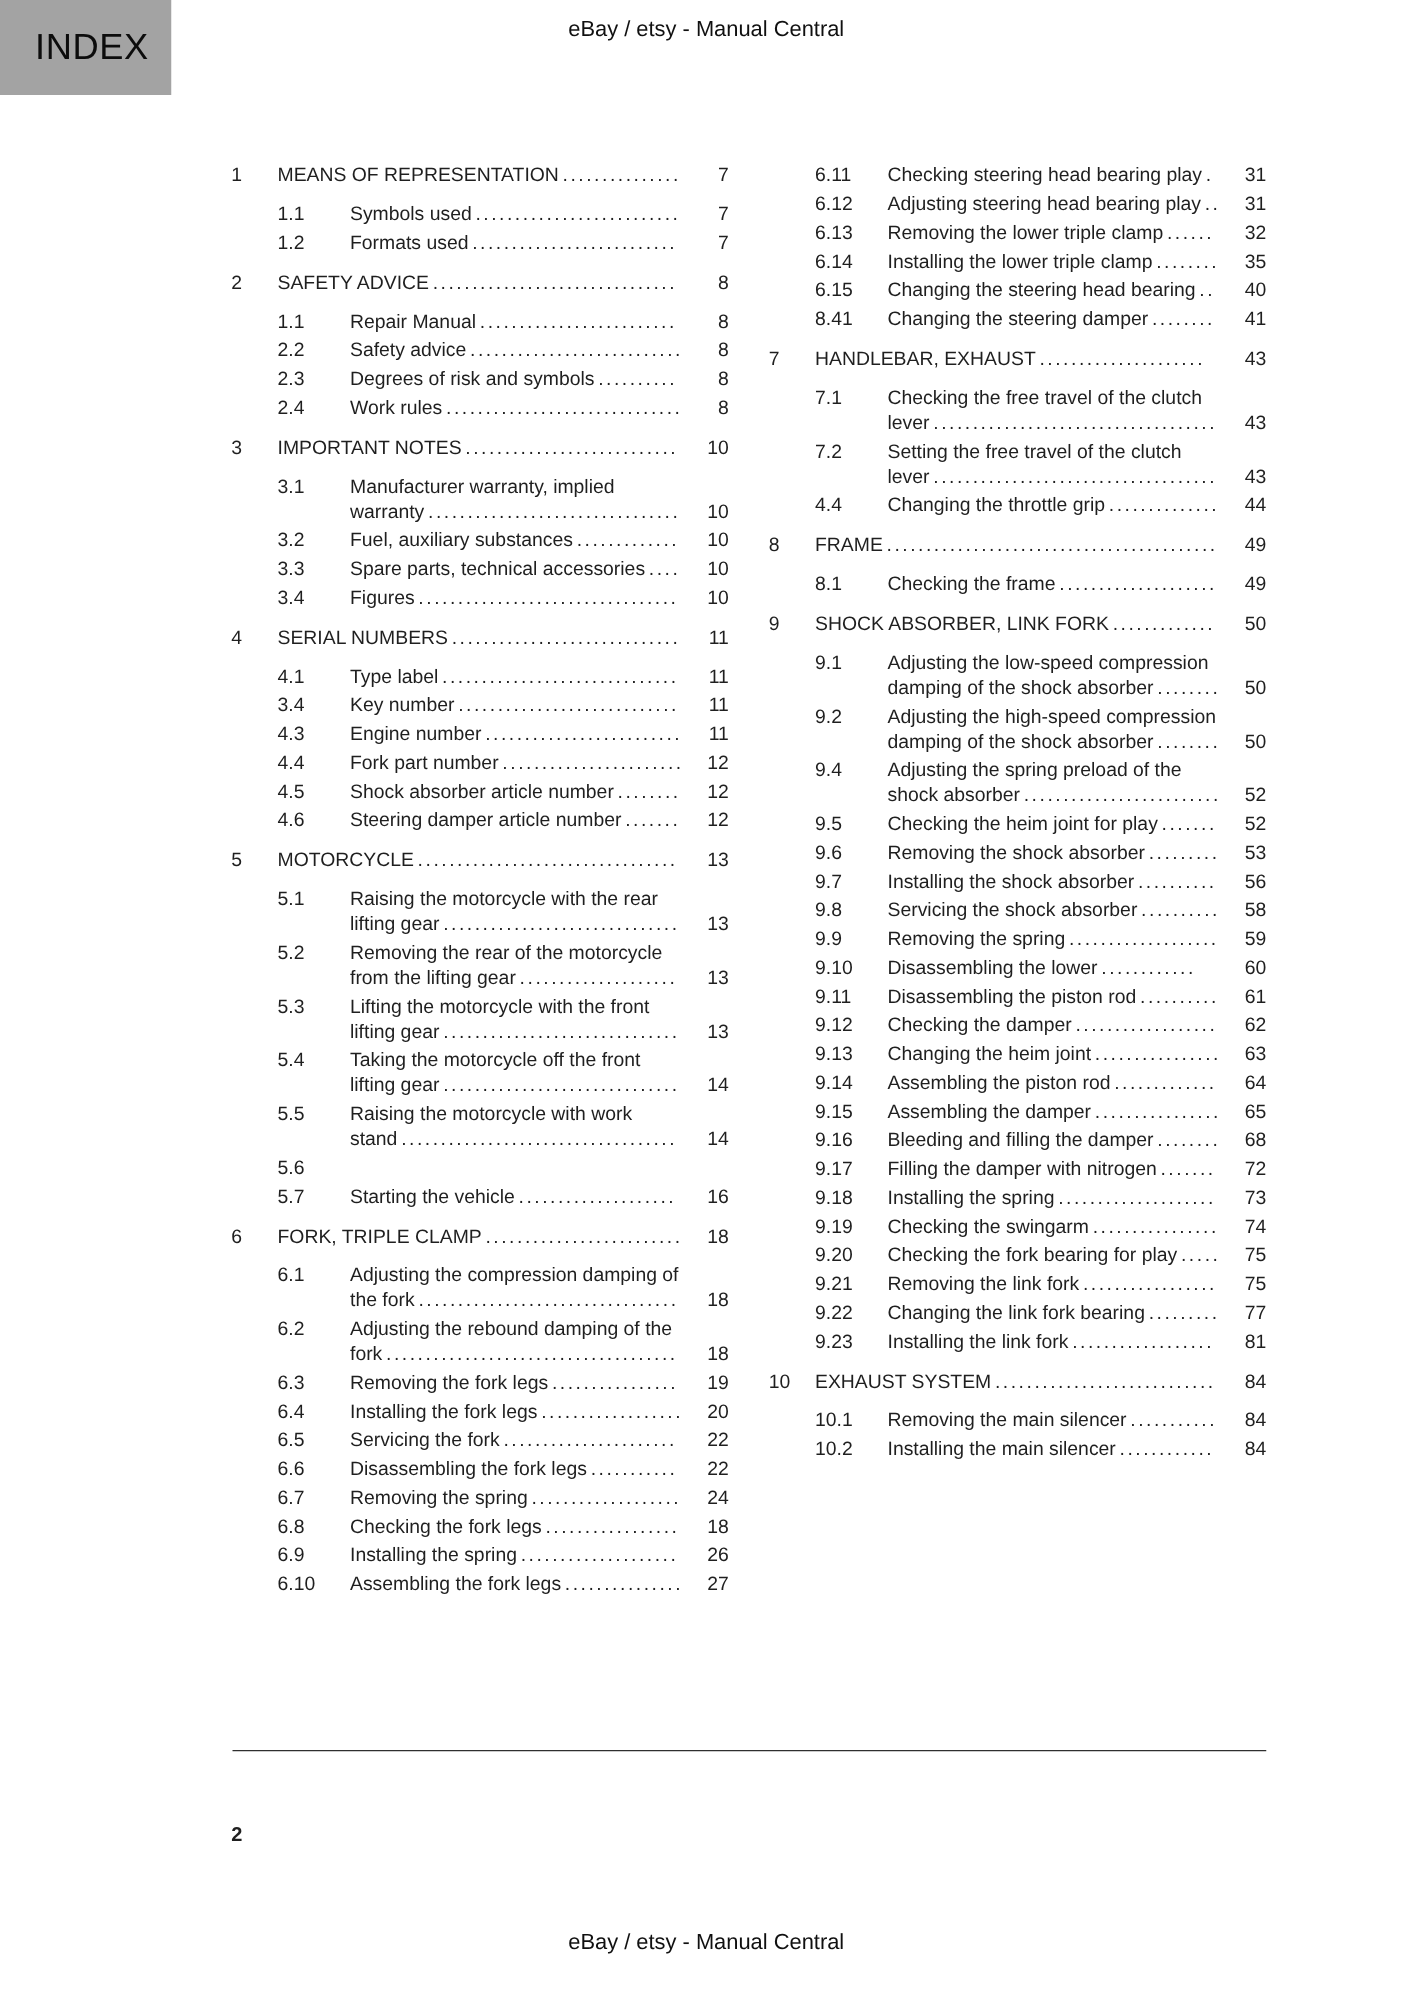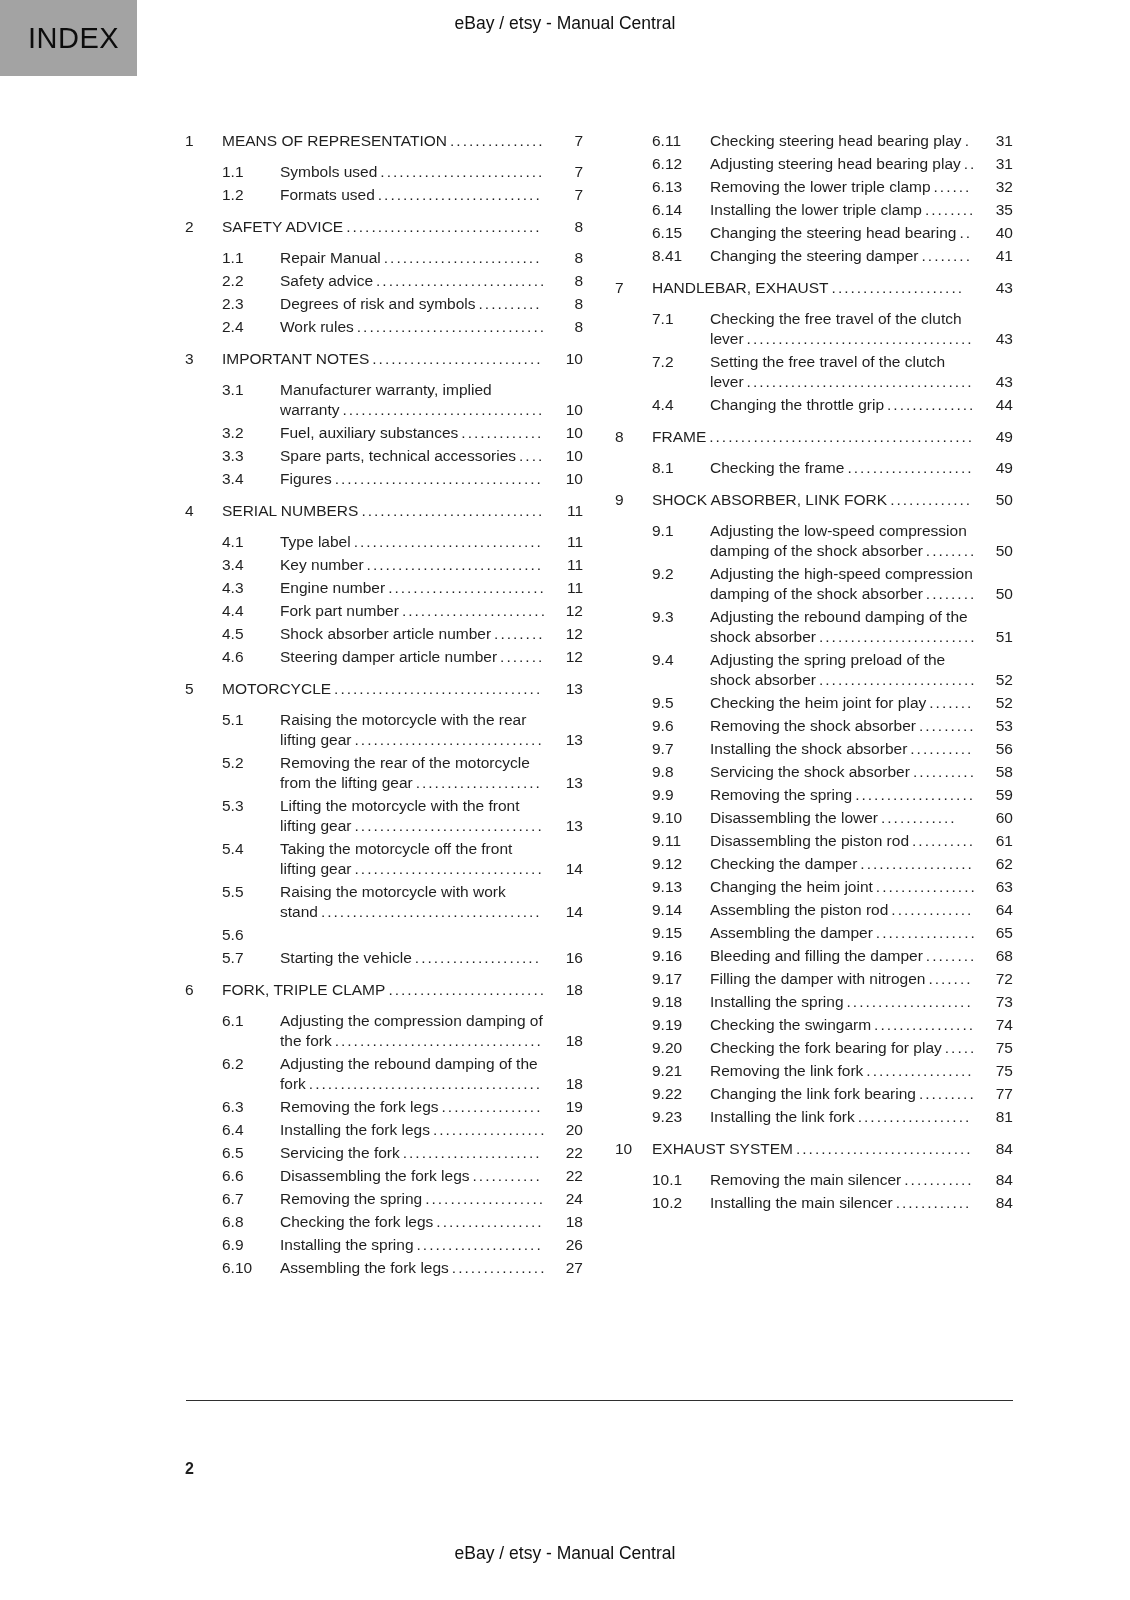--- a/index.html
+++ b/index.html
@@ -368,24 +368,20 @@
           <div class="items">
             <div class="row entry">
               <span class="e-num">9.1</span>
               <span class="body"><span class="t">Adjusting the low-speed compression damping of the shock absorber</span><span class="dots">........</span><span class="pg">50</span></span>
             </div>
             <div class="row entry">
               <span class="e-num">9.2</span>
               <span class="body"><span class="t">Adjusting the high-speed compression damping of the shock absorber</span><span class="dots">........</span><span class="pg">50</span></span>
             </div>
             <div class="row entry">
-              <span class="e-num">9.3</span>
-              <span class="body"><span class="t">Adjusting the rebound damping of the shock absorber</span><span class="dots">.........................</span><span class="pg">51</span></span>
-            </div>
-            <div class="row entry">
               <span class="e-num">9.4</span>
               <span class="body"><span class="t">Adjusting the spring preload of the shock absorber</span><span class="dots">.........................</span><span class="pg">52</span></span>
             </div>
             <div class="row entry">
               <span class="e-num">9.5</span>
               <span class="body"><span class="t">Checking the heim joint for play</span><span class="dots">.......</span><span class="pg">52</span></span>
             </div>
             <div class="row entry">
               <span class="e-num">9.6</span>
               <span class="body"><span class="t">Removing the shock absorber</span><span class="dots">.........</span><span class="pg">53</span></span>

